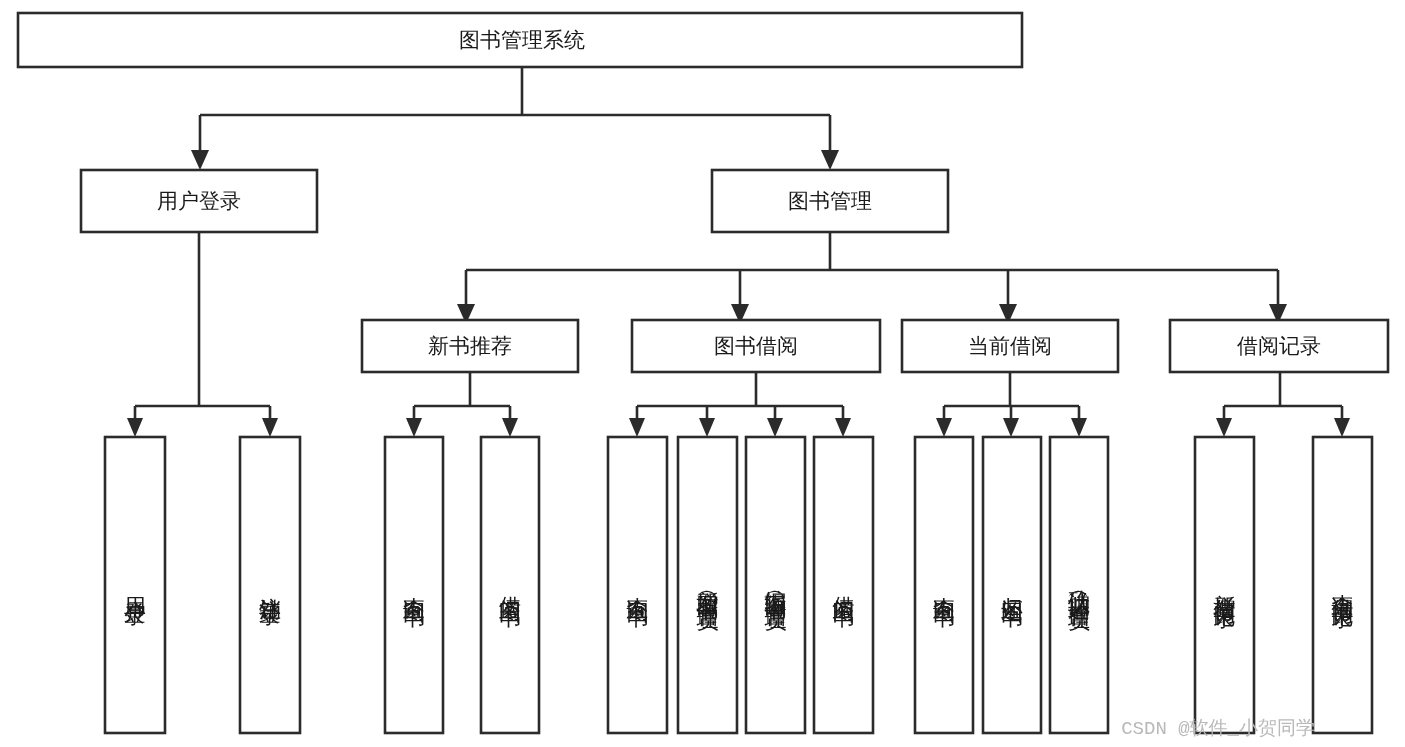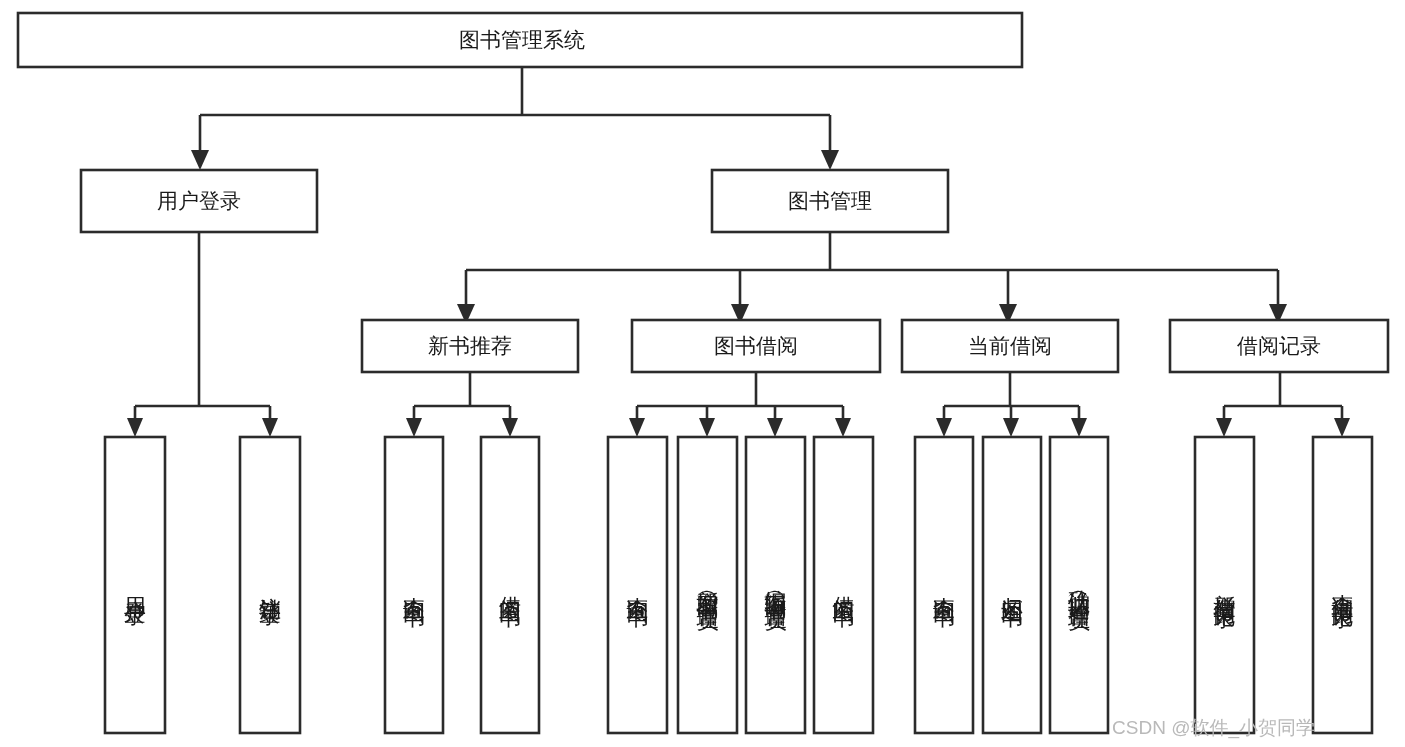--- a/index.html
+++ b/index.html
@@ -60,21 +60,21 @@
     display: flex;
     align-items: center;
     justify-content: center;
     white-space: nowrap;
     user-select: none;
   }
   .watermark {
     position: absolute;
     right: 14px;
     bottom: 6px;
-    font-family: Liberation Sans, sans-serif;
+    font-family: Liberation Mono, monospace;
     font-size: 19px;
     color: #b9b9b9;
     white-space: nowrap;
     user-select: none;
   }
 </style>
 </head>
 <body>
 
 <div id="diagram-root">

